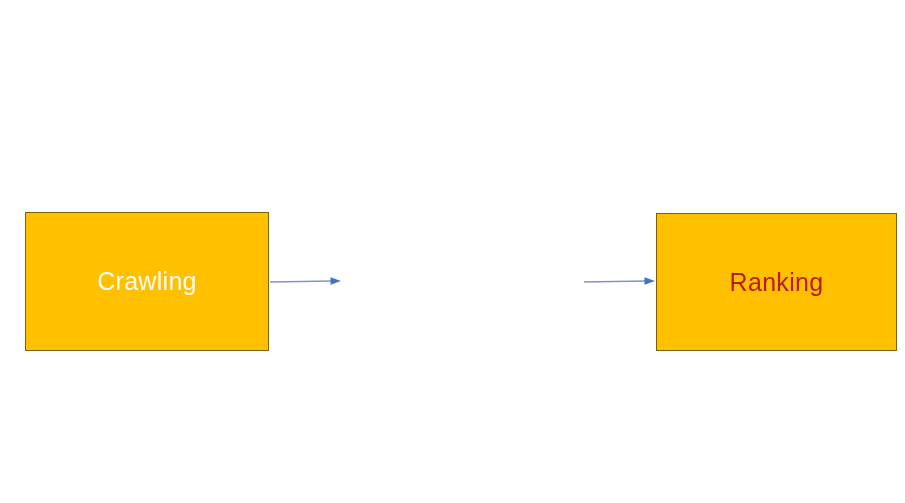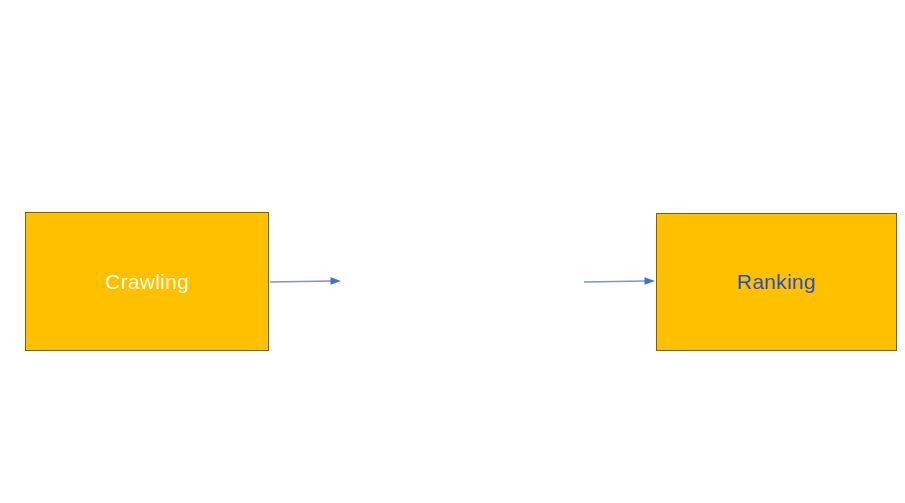--- a/index.html
+++ b/index.html
@@ -29,21 +29,21 @@
     position: absolute;
     box-sizing: border-box;
     border: 1.5px solid #7F6000;
     background: #FFC000;
     display: flex;
     align-items: center;
     justify-content: center;
   }
   .node span {
     color: #FDFBF4;
-    font-size: 21px;
+    font-size: 25px;
     letter-spacing: 0.3px;
   }
   .node-1 { left: 25px;  top: 212px; width: 244px; height: 139px; }
   .node-2 { left: 342px; top: 213px; width: 241px; height: 138px; }
   .node-3 { left: 656px; top: 213px; width: 241px; height: 138px; }
 </style>
 </head>
 <body style="background: rgb(255, 255, 255);">
 
 <div class="canvas">
@@ -58,16 +58,16 @@
       <polygon points="655,281 644.5,277.2 644.5,284.8" fill="#4472C4"></polygon>
     </g>
   </svg>
 
   <div class="node node-1" style="background: rgb(255, 192, 0); border-color: rgb(127, 96, 0);">
     <span style="color: rgb(253, 251, 244);">Crawling</span>
   </div>
 
 
   <div class="node node-3" style="background: rgb(255, 192, 0); border-color: rgb(127, 96, 0);">
-    <span style="color: #1d4ed8;">Ranking</span>
+    <span style="color: #b91c1c;">Ranking</span>
   </div>
 
 </div>
 
 </body></html>

